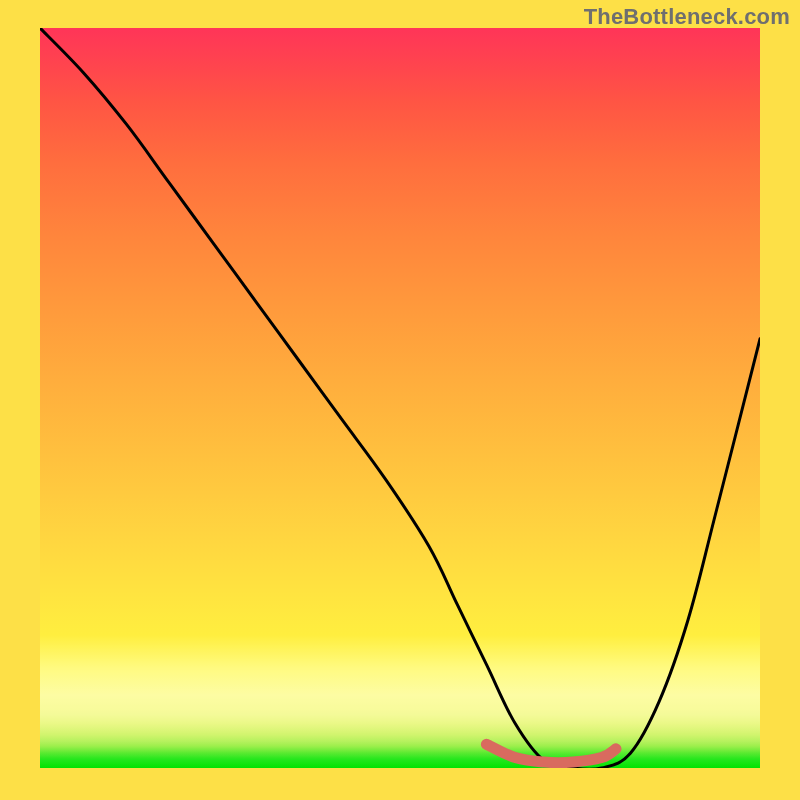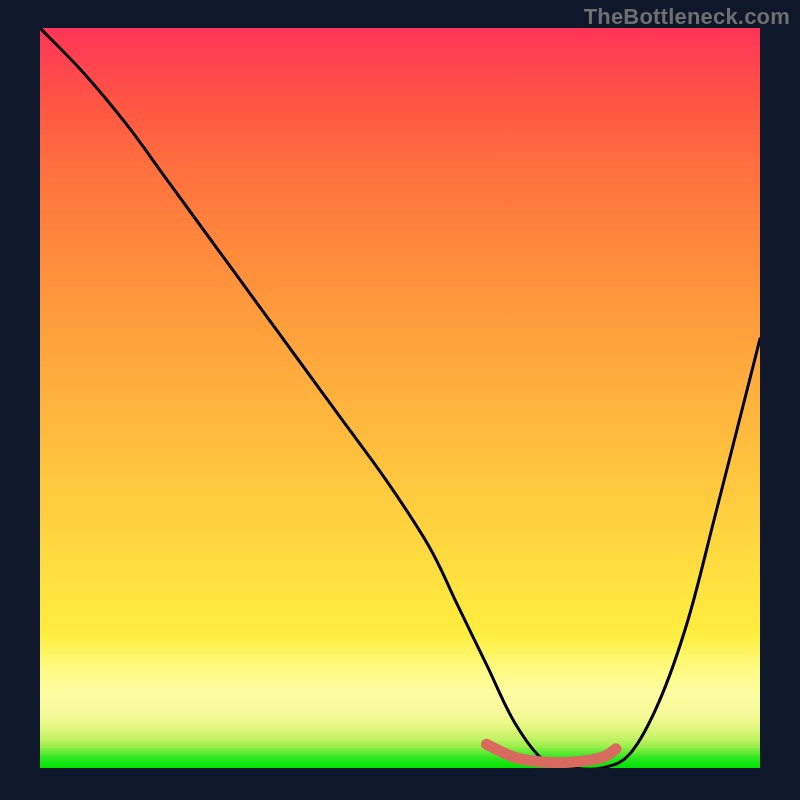--- a/index.html
+++ b/index.html
@@ -8,21 +8,21 @@
     width: 800px;
     height: 800px;
     background: #000;
     overflow: hidden;
     font-family: Arial, Helvetica, sans-serif;
   }
   .frame {
     position: relative;
     width: 800px;
     height: 800px;
-    background: #0f172a;
+    background: #fde047;
   }
   .watermark {
     position: absolute;
     top: 4px;
     right: 10px;
     color: #6f6f6f;
     font-size: 22px;
     font-weight: 600;
     letter-spacing: 0.2px;
     z-index: 5;

